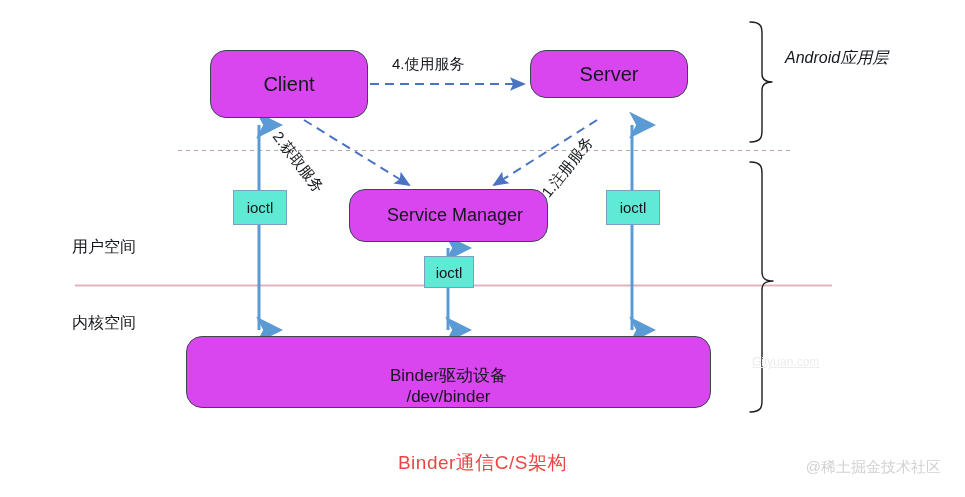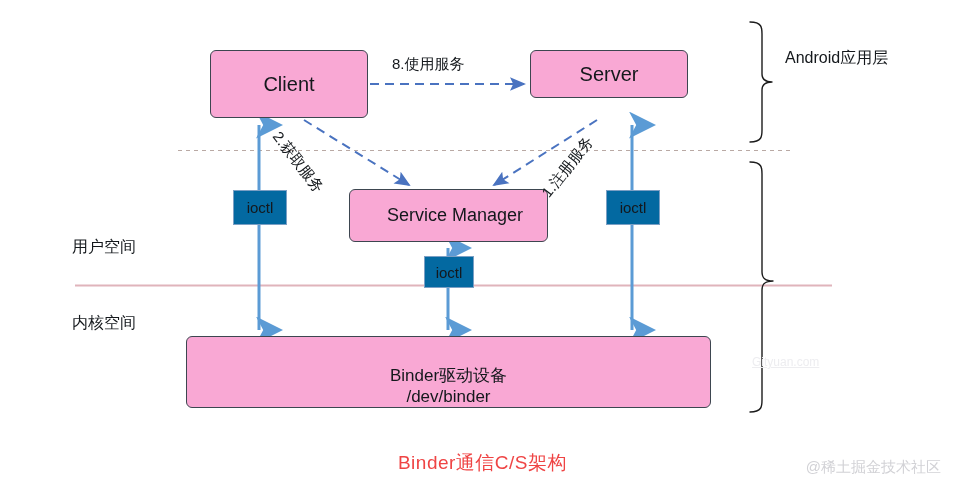--- a/index.html
+++ b/index.html
@@ -18,41 +18,41 @@
   svg.layer {
     position: absolute;
     left: 0;
     top: 0;
     width: 965px;
     height: 497px;
     pointer-events: none;
   }
   .node {
     position: absolute;
-    background: #f9a8d4;
+    background: #d946ef;
     border: 1.6px solid #3d4650;
-    border-radius: 6px;
+    border-radius: 16px;
     display: flex;
     align-items: center;
     justify-content: center;
     text-align: center;
     color: #14181c;
     box-sizing: border-box;
     line-height: 1.25;
   }
   #node-client   { left: 210px; top: 50px;  width: 158px; height: 68px; font-size: 20px; }
   #node-server   { left: 530px; top: 50px;  width: 158px; height: 48px; font-size: 20px; }
   #node-sm       { left: 349px; top: 189px; width: 199px; height: 53px; font-size: 18px; padding-left: 13px; }
   #node-binder   { left: 186px; top: 336px; width: 525px; height: 72px; font-size: 17px; }
   .node .stack { display: block; margin-top: 28px; }
   .node .stack span { display: block; }
 
   .ioctl {
     position: absolute;
-    background: #0369a1;
+    background: #5eead4;
     border: 1px solid #7b9fc4;
     color: #14181c;
     font-size: 15px;
     display: flex;
     align-items: center;
     justify-content: center;
     box-sizing: border-box;
     z-index: 5;
   }
   #ioctl-left   { left: 233px; top: 190px; width: 54px; height: 35px; }
@@ -72,21 +72,21 @@
 
   .side-label {
     position: absolute;
     color: #14181c;
     font-size: 16px;
     line-height: 1.35;
     white-space: nowrap;
   }
   #lbl-userspace   { left: 72px;  top: 236px; }
   #lbl-kernelspace { left: 72px;  top: 312px; }
-  #lbl-applayer    { left: 785px; top: 47px;  width: 110px; white-space: normal; }
+  #lbl-applayer    { left: 785px; top: 47px;  width: 110px; white-space: normal; font-style: italic; }
   #lbl-platlayer   { left: 785px; top: 267px; width: 110px; white-space: normal; }
 
   #caption {
     position: absolute;
     left: 0;
     top: 450px;
     width: 965px;
     text-align: center;
     font-size: 19px;
     color: #ef4444;
@@ -189,21 +189,21 @@
   <div class="ioctl" id="ioctl-left">
     <span>ioctl</span>
   </div>
   <div class="ioctl" id="ioctl-right">
     <span>ioctl</span>
   </div>
   <div class="ioctl" id="ioctl-mid">
     <span>ioctl</span>
   </div>
 
-  <div class="edge-label" id="lbl-use">8.使用服务</div>
+  <div class="edge-label" id="lbl-use">4.使用服务</div>
   <div class="edge-label" id="lbl-get">2.获取服务</div>
   <div class="edge-label" id="lbl-reg">1.注册服务</div>
 
   <div class="side-label" id="lbl-userspace">用户空间</div>
   <div class="side-label" id="lbl-kernelspace">内核空间</div>
   <div class="side-label" id="lbl-applayer">Android应用层</div>
 
   <div id="caption">Binder通信C/S架构</div>
   <div id="watermark-brand">@稀土掘金技术社区</div>
   <div id="watermark-site">Gityuan.com</div>

